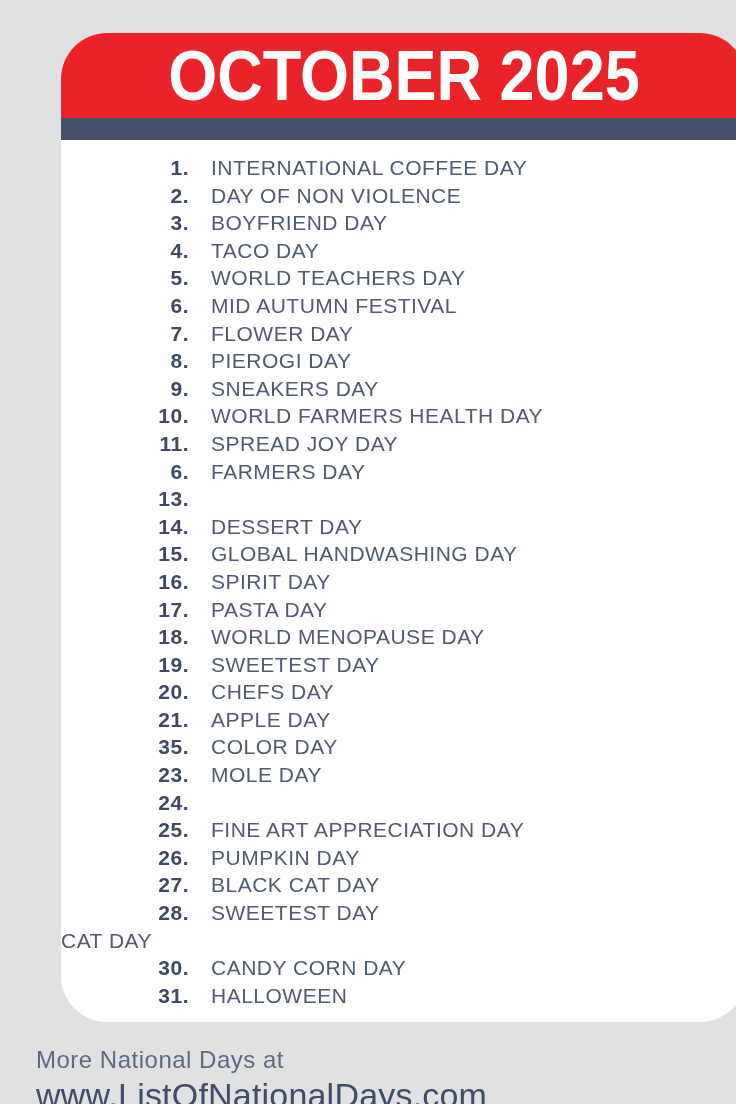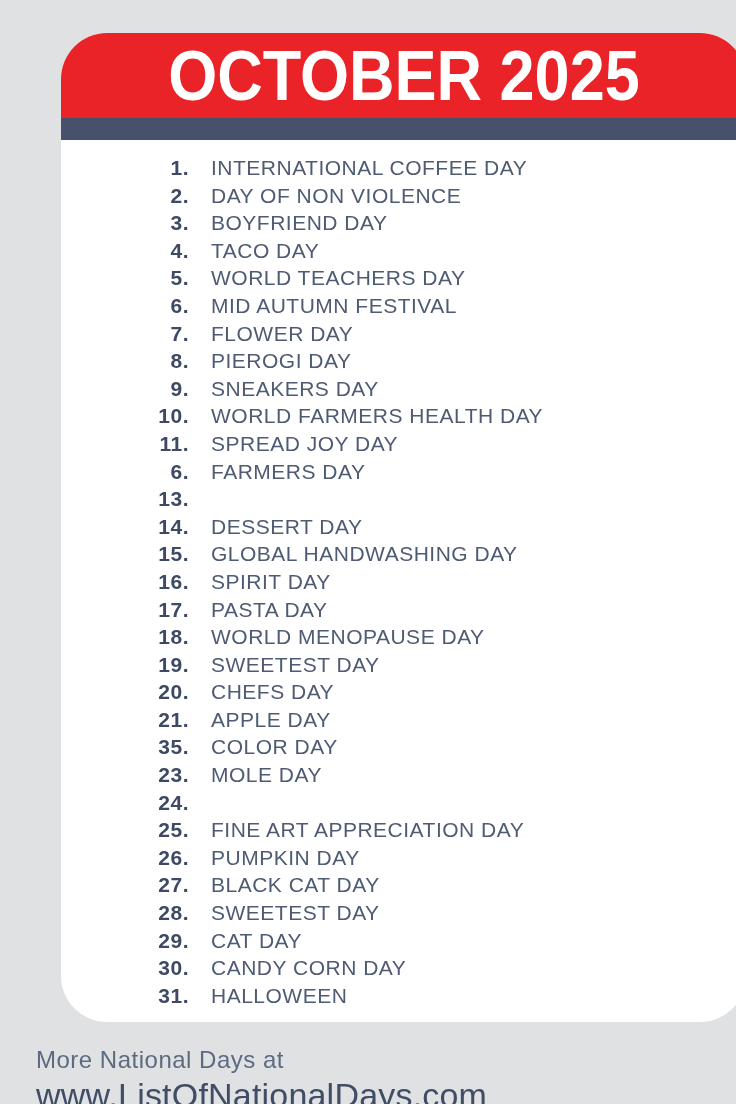--- a/index.html
+++ b/index.html
@@ -207,21 +207,20 @@
         </li>
         <li>
           <span class="num">27.</span>
           <span class="label">BLACK CAT DAY</span>
         </li>
         <li>
           <span class="num">28.</span>
           <span class="label">SWEETEST DAY</span>
         </li>
         <li>
-          <span class="num">29.</span>
           <span class="label">CAT DAY</span>
         </li>
         <li>
           <span class="num">30.</span>
           <span class="label">CANDY CORN DAY</span>
         </li>
         <li>
           <span class="num">31.</span>
           <span class="label">HALLOWEEN</span>
         </li>

